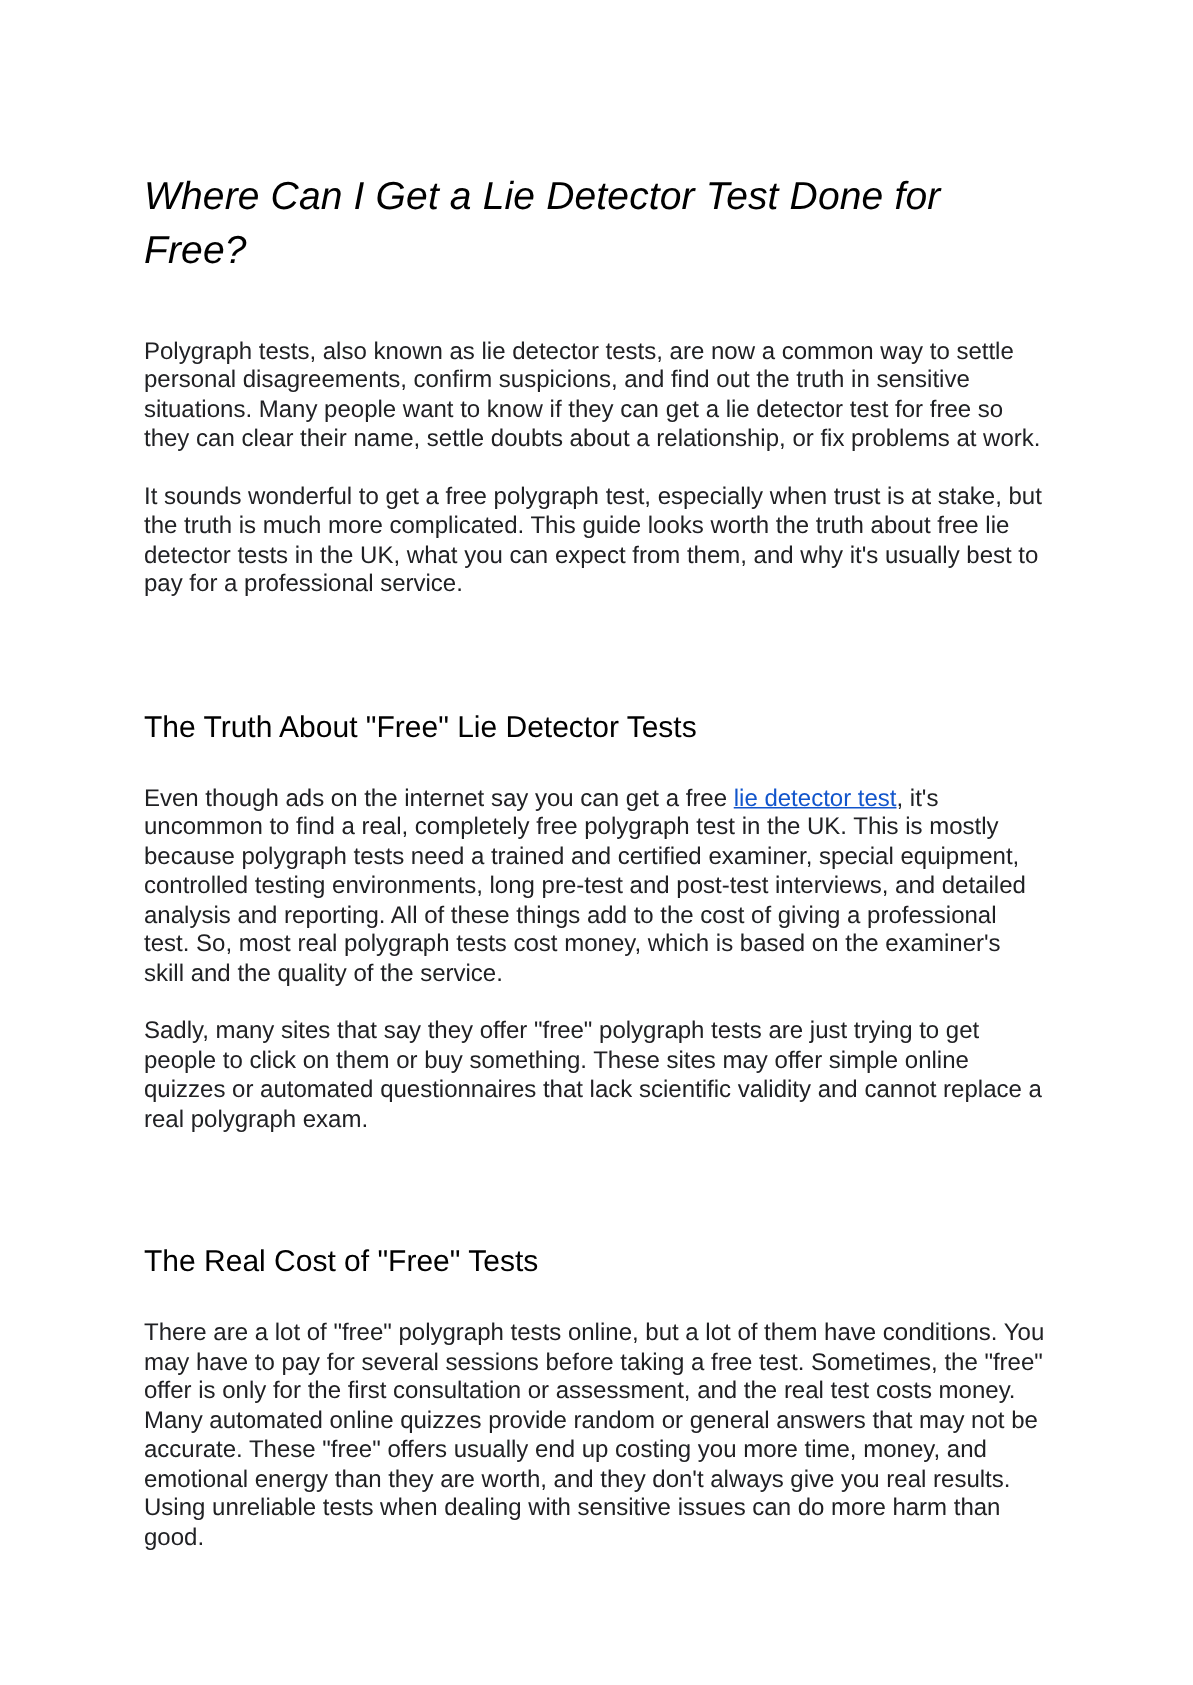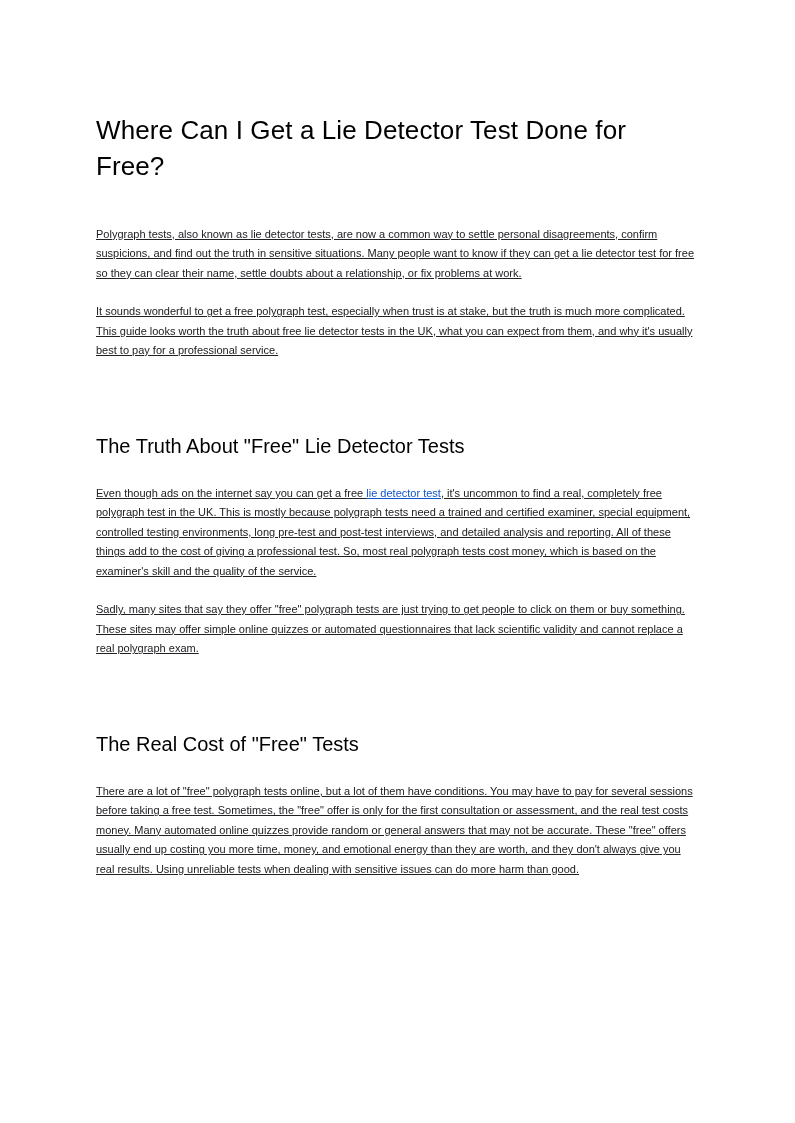--- a/index.html
+++ b/index.html
@@ -17,34 +17,34 @@
     background: #ffffff;
     padding: 112px 97px 60px 96px;
   }
   .doc-title {
     font-size: 26px;
     font-weight: 400;
     line-height: 1.4;
     color: #000000;
     margin: 0 0 40px 0;
     letter-spacing: 0.1px;
+    font-style: italic;
   }
   .doc-h2 {
     font-size: 20px;
     font-weight: 400;
     line-height: 1.35;
     color: #000000;
     margin: 72px 0 24px 0;
   }
   .doc-p {
-    font-size: 11px;
+    font-size: 16px;
     line-height: 19.5px;
     margin: 0 0 19px 0;
     color: #202124;
-    text-decoration: underline;
   }
   .doc-link {
     color: #1155cc;
     text-decoration: underline;
     cursor: pointer;
   }
 </style>
 </head>
 <body>
 

